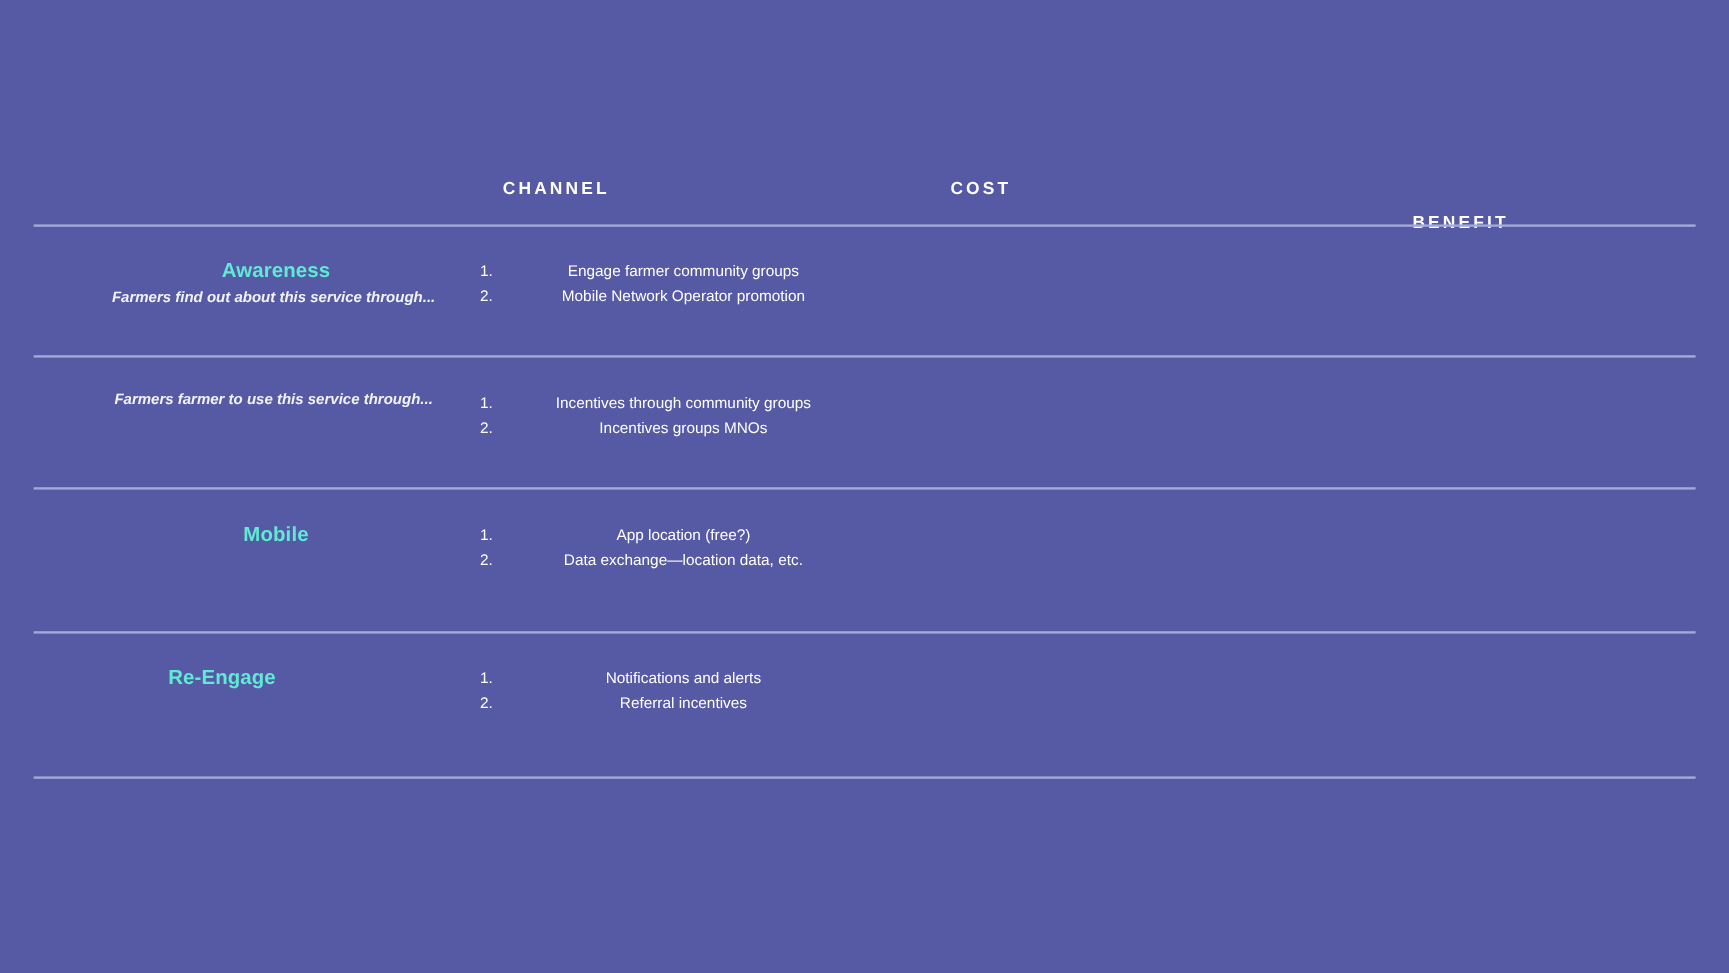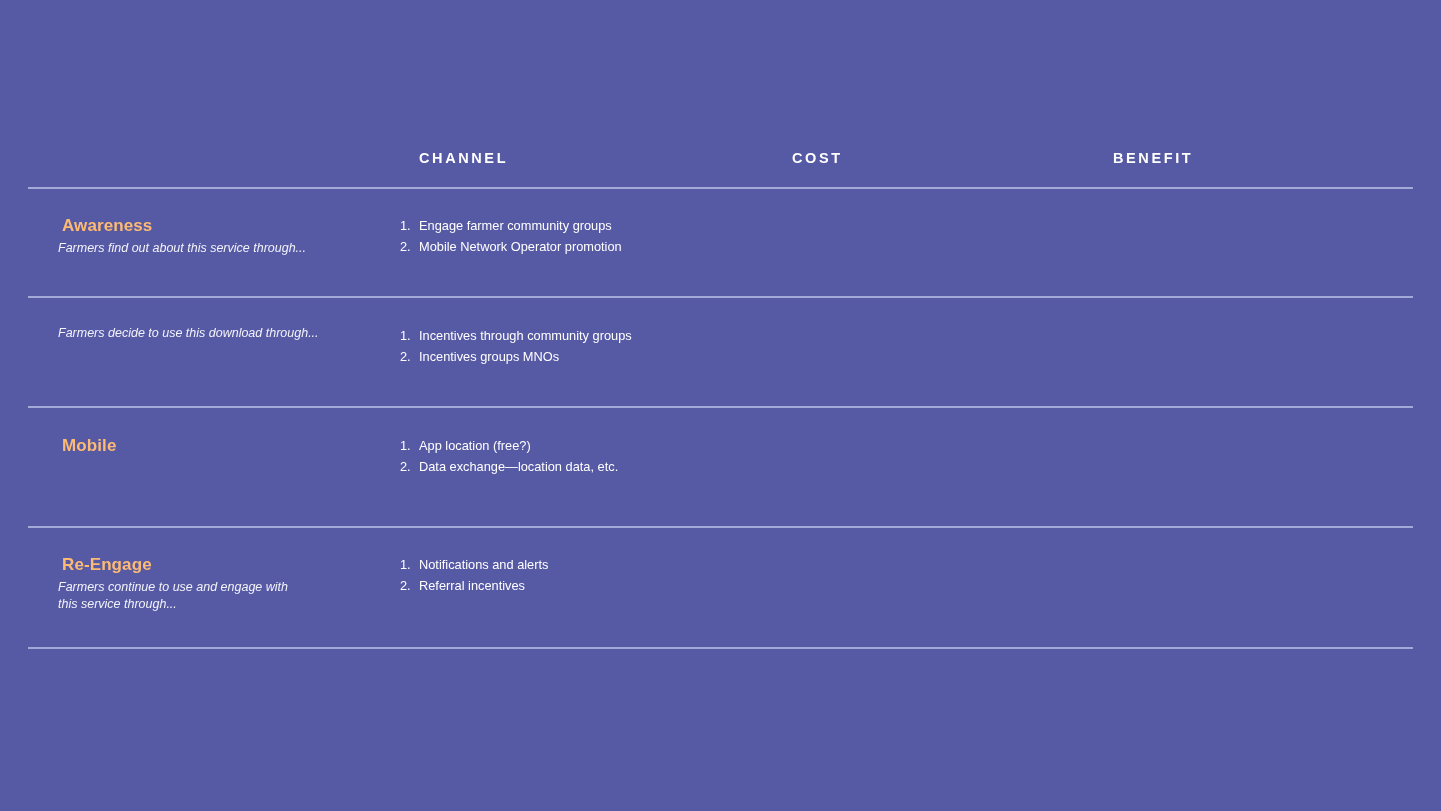--- a/index.html
+++ b/index.html
@@ -14,20 +14,21 @@
     font-family: "Liberation Sans", sans-serif;
     color: #ffffff;
     overflow: hidden;
   }
 
   .board {
     position: relative;
     width: 1441px;
     height: 811px;
     box-sizing: border-box;
+    text-align: center;
   }
 
   
   .header-row {
     position: absolute;
     left: 28px;
     top: 148px;
     width: 1385px;
     height: 30px;
   }
@@ -36,21 +37,21 @@
     top: 0;
     font-size: 14.5px;
     font-weight: 700;
     letter-spacing: 2.6px;
     color: #ffffff;
     white-space: nowrap;
     line-height: 20px;
   }
   .col-head.channel { left: 391px; }
   .col-head.cost    { left: 764px; }
-  .col-head.benefit { left: 1085px; }
+  .col-head.benefit { left: 1149px; margin-top: 28px; }
 
   
   .rule {
     position: absolute;
     left: 28px;
     width: 1385px;
     height: 2px;
     background: #a4aad7;
   }
 
@@ -64,28 +65,28 @@
     position: absolute;
     left: 30px;
     top: 0;
     width: 340px;
   }
   .stage-title {
     font-size: 17px;
     font-weight: 700;
     line-height: 22px;
     letter-spacing: 0.1px;
-    color: #fdba74;
+    color: #5eead4;
     margin: 0 0 3px 4px;
     white-space: nowrap;
   }
   .stage-desc {
     font-size: 12.5px;
     font-style: italic;
-    font-weight: 400;
+    font-weight: 700;
     line-height: 16.5px;
     color: #f2f3fa;
     margin: 0;
   }
 
   .cell-channel {
     position: absolute;
     left: 372px;
     top: 1px;
     width: 320px;
@@ -154,21 +155,21 @@
         <li><span class="marker">1.</span><span>Engage farmer community groups</span></li>
         <li><span class="marker">2.</span><span>Mobile Network Operator promotion</span></li>
       </ol>
     </div>
     <div class="cell-cost"></div>
     <div class="cell-benefit"></div>
   </div>
 
   <div class="row" style="top:325px">
     <div class="cell-label">
-      <div class="stage-desc">Farmers decide to use this download through...</div>
+      <div class="stage-desc">Farmers farmer to use this service through...</div>
     </div>
     <div class="cell-channel">
       <ol class="items">
         <li><span class="marker">1.</span><span>Incentives through community groups</span></li>
         <li><span class="marker">2.</span><span>Incentives groups MNOs</span></li>
       </ol>
     </div>
     <div class="cell-cost"></div>
     <div class="cell-benefit"></div>
   </div>
@@ -183,21 +184,20 @@
         <li><span class="marker">2.</span><span>Data exchange—location data, etc.</span></li>
       </ol>
     </div>
     <div class="cell-cost"></div>
     <div class="cell-benefit"></div>
   </div>
 
   <div class="row" style="top:554px">
     <div class="cell-label" style="width:250px">
       <div class="stage-title">Re-Engage</div>
-      <div class="stage-desc">Farmers continue to use and engage with this service through...</div>
     </div>
     <div class="cell-channel">
       <ol class="items">
         <li><span class="marker">1.</span><span>Notifications and alerts</span></li>
         <li><span class="marker">2.</span><span>Referral incentives</span></li>
       </ol>
     </div>
     <div class="cell-cost"></div>
     <div class="cell-benefit"></div>
   </div>

